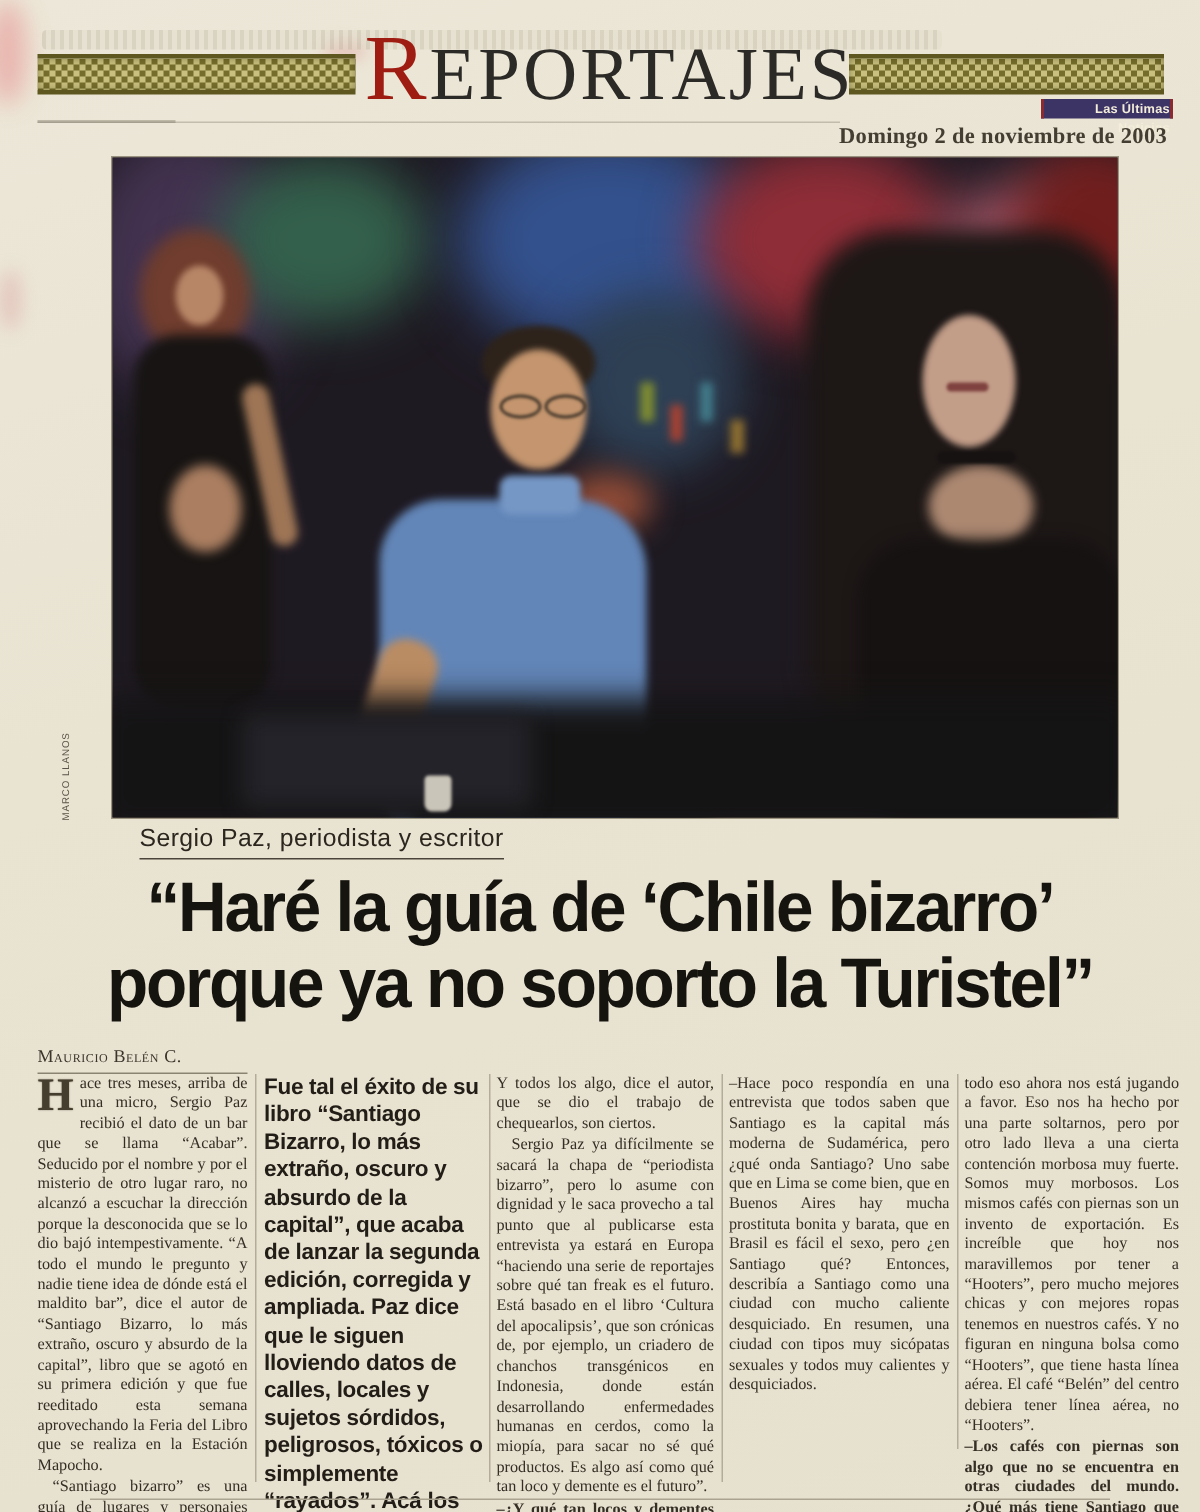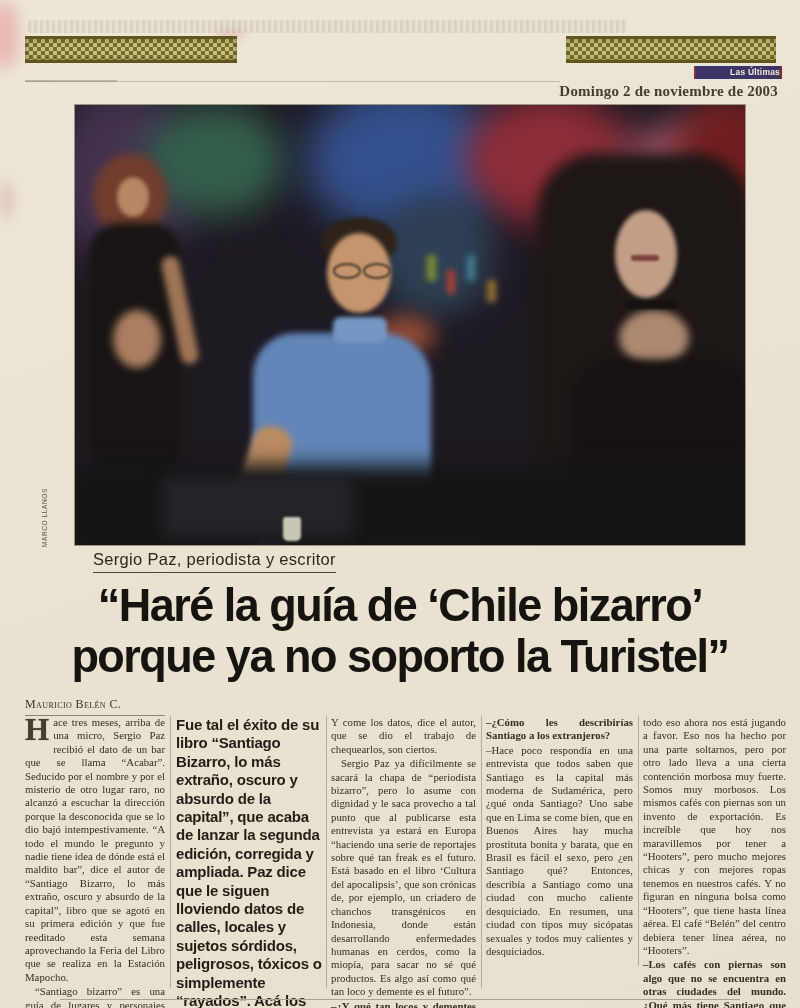--- a/index.html
+++ b/index.html
@@ -71,20 +71,21 @@
 
 <div class="page">
 
   <div class="scan-smudge1"></div>
   <div class="scan-smudge2"></div>
   <div class="scan-smudge3"></div>
   <div class="texture-band"></div>
 
   <div class="checker left"></div>
   <div class="checker right"></div>
+  <div class="section-title"><span class="initial">R</span><span>EPORTAJES</span></div>
   <div class="header-rule"></div>
   <div class="header-rule-short"></div>
   <div class="brand-badge">Las Últimas Noticias</div>
   <div class="issue-date">Domingo 2 de noviembre de 2003</div>
 
   <div class="photo">
 
     <div class="blob" style="left:-20px;top:-20px;width:140px;height:180px;background:#3a2a4a;filter:blur(18px);"></div>
     <div class="blob" style="left:70px;top:0;width:140px;height:110px;background:#2a5a46;filter:blur(18px);"></div>
     <div class="blob" style="left:230px;top:-20px;width:200px;height:150px;background:#2a4a8a;filter:blur(20px);"></div>
@@ -143,28 +144,27 @@
   <div class="col col1">
     <p><span class="dropcap">H</span><span>ace tres meses, arriba de una micro, Sergio Paz recibió el dato de un bar que se llama “Acabar”. Seducido por el nombre y por el misterio de otro lugar raro, no alcanzó a escuchar la dirección porque la desconocida que se lo dio bajó intempestivamente. “A todo el mundo le pregunto y nadie tiene idea de dónde está el maldito bar”, dice el autor de “Santiago Bizarro, lo más extraño, oscuro y absurdo de la capital”, libro que se agotó en su primera edición y que fue reeditado esta semana aprovechando la Feria del Libro que se realiza en la Estación Mapocho.</span></p>
     <p class="indent">“Santiago bizarro” es una guía de lugares y personajes freak de la ciudad tan raros como asociaciones de piratas, restaurantes donde se sirven ratones o palomas, pubs en que encierran a los clientes en celdas o lugares donde se pueden ver ovnis.</p>
   </div>
 
   <div class="col col2">
     <p>Fue tal el éxito de su libro “Santiago Bizarro, lo más extraño, oscuro y absurdo de la capital”, que acaba de lanzar la segunda edición, corregida y ampliada. Paz dice que le siguen lloviendo datos de calles, locales y sujetos sórdidos, peligrosos, tóxicos o simplemente “rayados”. Acá los comparte.</p>
   </div>
 
   <div class="col col3">
-    <p>Y come los datos, dice el autor, que se dio el trabajo de chequearlos, son ciertos.</p>
+    <p>Y todos los algo, dice el autor, que se dio el trabajo de chequearlos, son ciertos.</p>
     <p class="indent">Sergio Paz ya difícilmente se sacará la chapa de “periodista bizarro”, pero lo asume con dignidad y le saca provecho a tal punto que al publicarse esta entrevista ya estará en Europa “haciendo una serie de reportajes sobre qué tan freak es el futuro. Está basado en el libro ‘Cultura del apocalipsis’, que son crónicas de, por ejemplo, un criadero de chanchos transgénicos en Indonesia, donde están desarrollando enfermedades humanas en cerdos, como la miopía, para sacar no sé qué productos. Es algo así como qué tan loco y demente es el futuro”.</p>
     <p class="q">–¿Y qué tan locos y dementes somos en Santiago?</p>
 
   </div>
 
   <div class="col col4">
-    <p class="q">–¿Cómo les describirías Santiago a los extranjeros?</p>
     <p>–Hace poco respondía en una entrevista que todos saben que Santiago es la capital más moderna de Sudamérica, pero ¿qué onda Santiago? Uno sabe que en Lima se come bien, que en Buenos Aires hay mucha prostituta bonita y barata, que en Brasil es fácil el sexo, pero ¿en Santiago qué? Entonces, describía a Santiago como una ciudad con mucho caliente desquiciado. En resumen, una ciudad con tipos muy sicópatas sexuales y todos muy calientes y desquiciados.</p>
 
   </div>
 
   <div class="col col5">
     <p>todo eso ahora nos está jugando a favor. Eso nos ha hecho por una parte soltarnos, pero por otro lado lleva a una cierta contención morbosa muy fuerte. Somos muy morbosos. Los mismos cafés con piernas son un invento de exportación. Es increíble que hoy nos maravillemos por tener a “Hooters”, pero mucho mejores chicas y con mejores ropas tenemos en nuestros cafés. Y no figuran en ninguna bolsa como “Hooters”, que tiene hasta línea aérea. El café “Belén” del centro debiera tener línea aérea, no “Hooters”.</p>
     <p class="q">–Los cafés con piernas son algo que no se encuentra en otras ciudades del mundo. ¿Qué más tiene Santiago que no tengan en otro lado?</p>
 
   </div>
 

